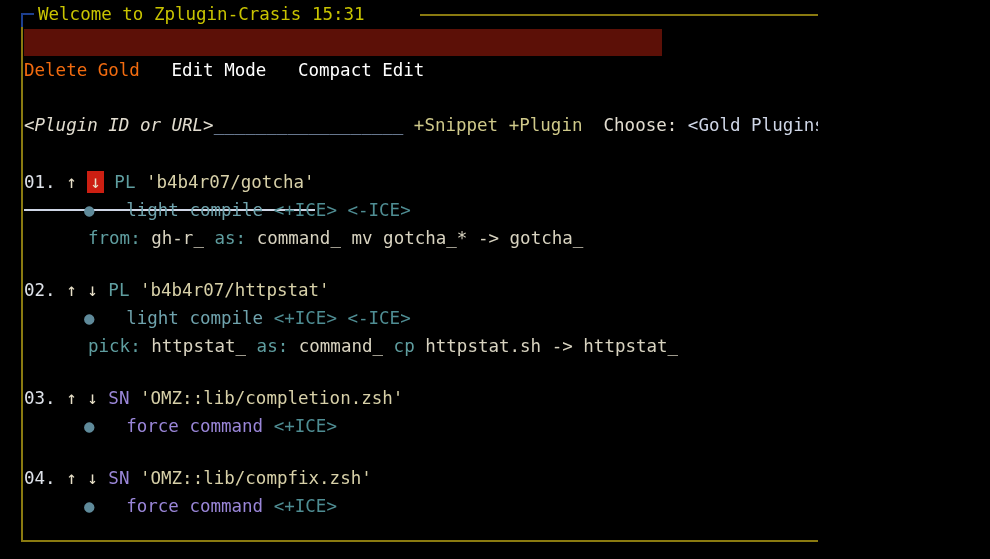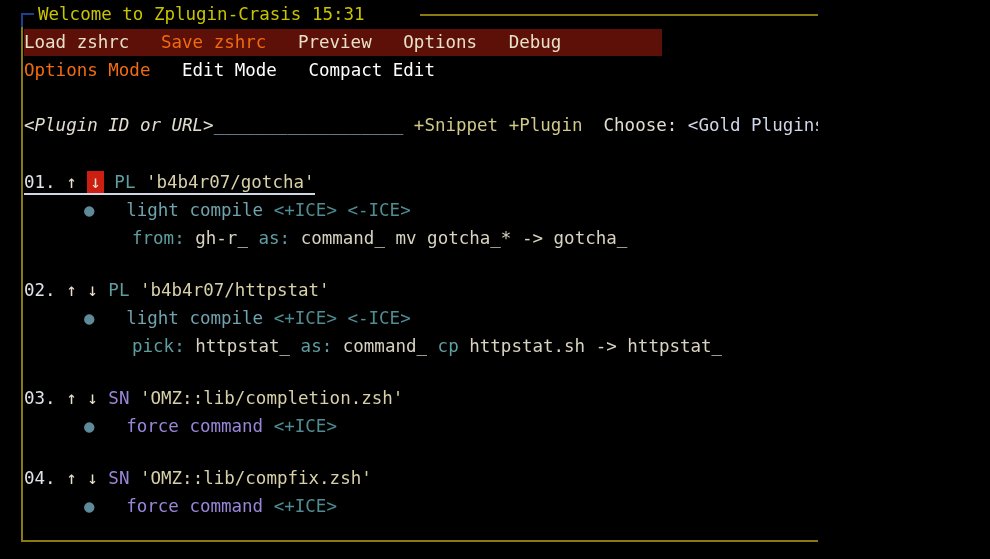--- a/index.html
+++ b/index.html
@@ -141,21 +141,21 @@
   .entry {
     margin-bottom: 24px;
   }
   .entry-head {
     height: 28px;
     line-height: 28px;
     white-space: pre;
   }
   .entry-head.selected .head-inner {
     border-bottom: 2px solid #cfd6e6;
-    padding-bottom: 1px;
+    padding-bottom: 17px;
   }
   .head-inner { white-space: pre; }
 
   .e-num    { color: #dfe3ea; }
   .e-arrow  { color: #e8e0c8; }
   .e-arrow-hi {
     color: #e8e0c8;
     background: #cc1f12;
     padding: 1px 3px;
   }
@@ -174,40 +174,39 @@
   }
   .ice-key   { color: #6fa3ad; }
   .ice-key-purple { color: #9a86d8; }
   .ice-word  { color: #6fa3ad; }
   .ice-tag   { color: #4f8d93; }
 
   .detail-line {
     height: 28px;
     line-height: 28px;
     white-space: pre;
-    padding-left: 108px;
+    padding-left: 64px;
   }
   .d-key  { color: #5f9ea0; }
   .d-val  { color: #d8d3c0; }
 </style>
 </head>
 <body>
 
 <div id="screen">
 
   <div class="frame-corner-v"></div>
   <div class="frame-top-left"></div>
   <div class="frame-top-rule"></div>
   <div class="frame-left"></div>
   <div class="frame-bottom"></div>
   <div class="frame-right"></div>
 
   <div class="title">Welcome to Zplugin-Crasis 15:31</div>
 
   <div class="menubar"></div>
-  <div class="menurow r1" id="menu-row-1"><span class="mi mi-cream">Load zshrc</span><span class="mi mi-cream">   </span><span class="mi mi-orange">Save zshrc</span><span class="mi mi-cream">   </span><span class="mi mi-cream">Preview</span><span class="mi mi-cream">   </span><span class="mi mi-cream">Options</span><span class="mi mi-cream">   </span><span class="mi mi-cream">Debug</span></div>
-  <div class="menurow r2" id="menu-row-2"><span class="mi mi-orange">Options Mode</span><span class="mi mi-cream">   </span><span class="mi mi-blue">Edit Mode</span><span class="mi mi-cream">   </span><span class="mi mi-blue">Compact Edit</span></div>
+  <div class="menurow r2" id="menu-row-2"><span class="mi mi-orange">Delete Gold</span><span class="mi mi-cream">   </span><span class="mi mi-blue">Edit Mode</span><span class="mi mi-cream">   </span><span class="mi mi-blue">Compact Edit</span></div>
 
   <div class="promptline"><span class="pl-label">&lt;Plugin ID or URL&gt;</span><span class="pl-field">__________________</span><span class="pl-label"> </span><span class="pl-snip">+Snippet</span><span class="pl-label"> </span><span class="pl-snip">+Plugin</span><span class="pl-label">  </span><span class="pl-choose">Choose:</span><span class="pl-label"> </span><span class="pl-gold">&lt;Gold Plugins Col</span></div>
 
   <div class="entries" id="entry-list"><div class="entry"><div class="entry-head selected"><span class="head-inner"><span class="e-num">01.</span><span class="e-num"> </span><span class="e-arrow">↑</span><span class="e-num"> </span><span class="e-arrow-hi">↓</span><span class="e-num"> </span><span class="e-type-pl">PL</span><span class="e-num"> </span><span class="e-id">'b4b4r07/gotcha'</span></span></div><div class="ice-line"><span class="bullet">●</span><span class="ice-word">   </span><span class="ice-key">light</span><span class="ice-word"> </span><span class="ice-key">compile</span><span class="ice-word"> </span><span class="ice-tag">&lt;+ICE&gt;</span><span class="ice-word"> </span><span class="ice-tag">&lt;-ICE&gt;</span></div><div class="detail-line"><span class="d-key">from:</span><span class="d-val"> </span><span class="d-val">gh-r_</span><span class="d-val"> </span><span class="d-key">as:</span><span class="d-val"> </span><span class="d-val">command_</span><span class="d-val"> </span><span class="d-val">mv</span><span class="d-val"> </span><span class="d-val">gotcha_*</span><span class="d-val"> </span><span class="d-val">-&gt;</span><span class="d-val"> </span><span class="d-val">gotcha_</span></div></div><div class="entry"><div class="entry-head"><span class="head-inner"><span class="e-num">02.</span><span class="e-num"> </span><span class="e-arrow">↑</span><span class="e-num"> </span><span class="e-arrow">↓</span><span class="e-num"> </span><span class="e-type-pl">PL</span><span class="e-num"> </span><span class="e-id">'b4b4r07/httpstat'</span></span></div><div class="ice-line"><span class="bullet">●</span><span class="ice-word">   </span><span class="ice-key">light</span><span class="ice-word"> </span><span class="ice-key">compile</span><span class="ice-word"> </span><span class="ice-tag">&lt;+ICE&gt;</span><span class="ice-word"> </span><span class="ice-tag">&lt;-ICE&gt;</span></div><div class="detail-line"><span class="d-key">pick:</span><span class="d-val"> </span><span class="d-val">httpstat_</span><span class="d-val"> </span><span class="d-key">as:</span><span class="d-val"> </span><span class="d-val">command_</span><span class="d-val"> </span><span class="d-key">cp</span><span class="d-val"> </span><span class="d-val">httpstat.sh</span><span class="d-val"> </span><span class="d-val">-&gt;</span><span class="d-val"> </span><span class="d-val">httpstat_</span></div></div><div class="entry"><div class="entry-head"><span class="head-inner"><span class="e-num">03.</span><span class="e-num"> </span><span class="e-arrow">↑</span><span class="e-num"> </span><span class="e-arrow">↓</span><span class="e-num"> </span><span class="e-type-sn">SN</span><span class="e-num"> </span><span class="e-id">'OMZ::lib/completion.zsh'</span></span></div><div class="ice-line"><span class="bullet">●</span><span class="ice-word">   </span><span class="ice-key-purple">force</span><span class="ice-word"> </span><span class="ice-key-purple">command</span><span class="ice-word"> </span><span class="ice-tag">&lt;+ICE&gt;</span></div></div><div class="entry"><div class="entry-head"><span class="head-inner"><span class="e-num">04.</span><span class="e-num"> </span><span class="e-arrow">↑</span><span class="e-num"> </span><span class="e-arrow">↓</span><span class="e-num"> </span><span class="e-type-sn">SN</span><span class="e-num"> </span><span class="e-id">'OMZ::lib/compfix.zsh'</span></span></div><div class="ice-line"><span class="bullet">●</span><span class="ice-word">   </span><span class="ice-key-purple">force</span><span class="ice-word"> </span><span class="ice-key-purple">command</span><span class="ice-word"> </span><span class="ice-tag">&lt;+ICE&gt;</span></div></div></div>
 
 </div>
 
 </body></html>

